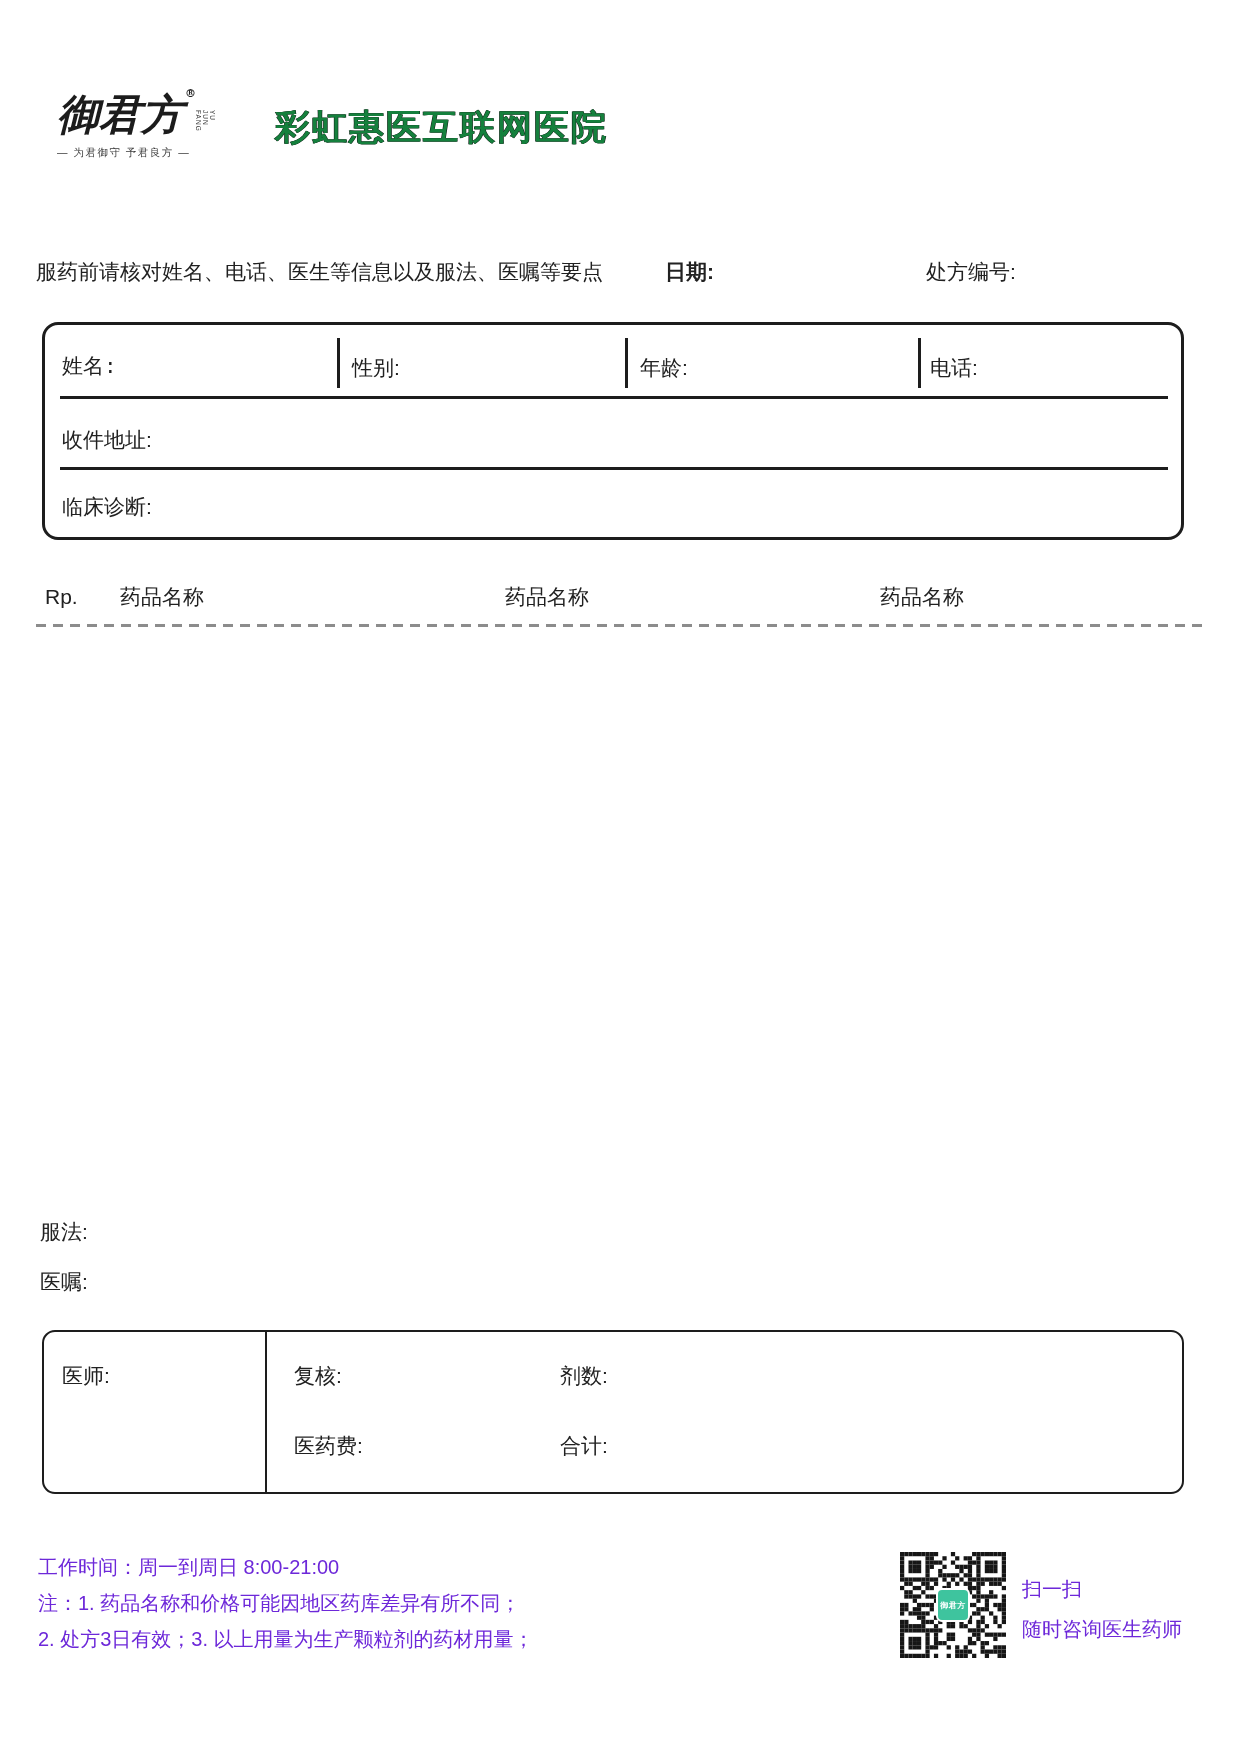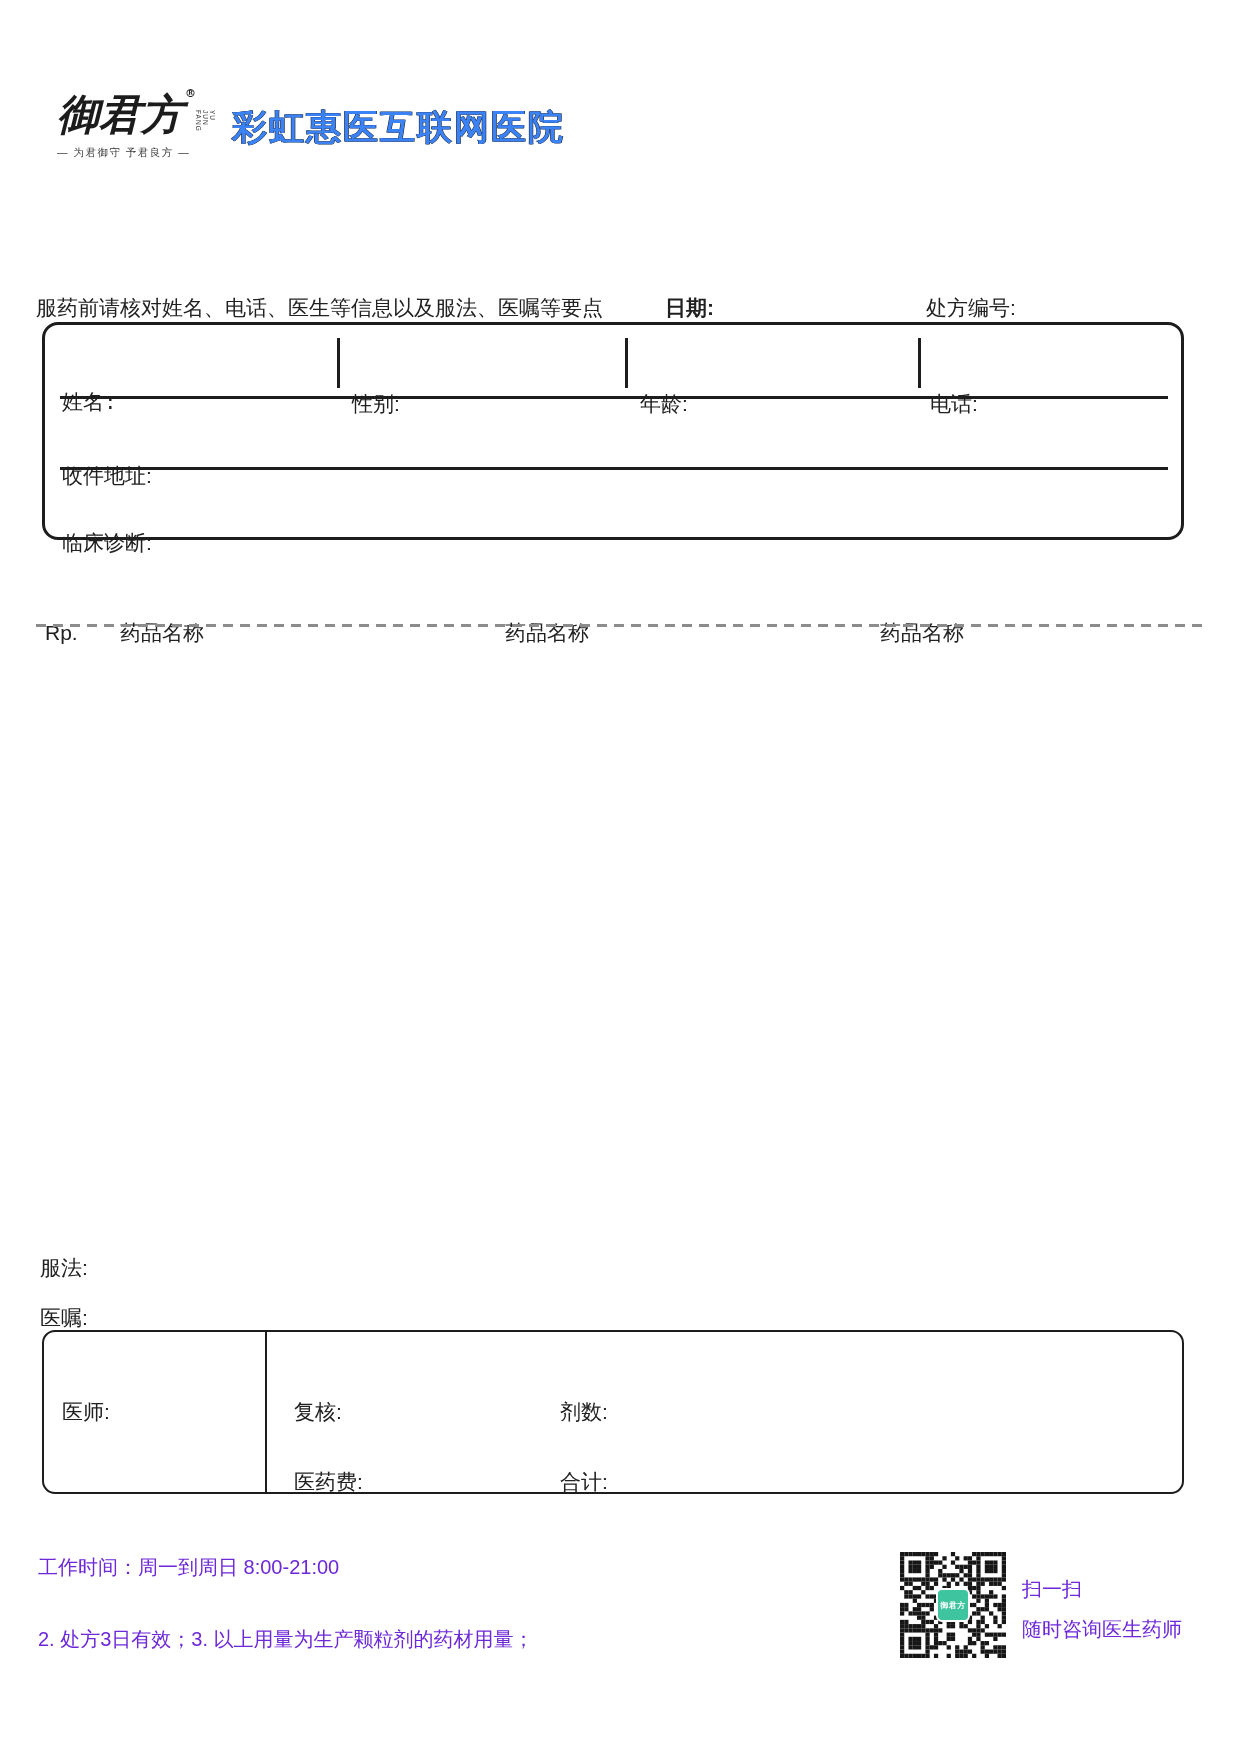--- a/index.html
+++ b/index.html
@@ -28,27 +28,28 @@
     writing-mode:vertical-rl;
     font-size:6.5px;letter-spacing:1px;color:#3a3a3a;
     font-family:"Liberation Sans",sans-serif;font-style:normal;
   }
   .logo-tagline{
     margin-top:10px;
     font-size:10.5px;letter-spacing:1.5px;color:#3a3a3a;
     white-space:nowrap;
   }
   .hospital-title{
-    font-size:35px;font-weight:900;letter-spacing:2px;color:#3b82f6;
+    font-size:35px;font-weight:900;letter-spacing:2px;color:#15803d;
     white-space:nowrap;
     text-shadow:0.6px 0 0 #111, -0.6px 0 0 #111;
+    margin-left:43px;
   }
 
   
-  .t21{font-size:21px;line-height:1.3;color:#212121;white-space:nowrap;margin-top:36px;}
+  .t21{font-size:21px;line-height:1.3;color:#212121;white-space:nowrap;}
   .t20{font-size:20px;line-height:1.3;color:#6d28d9;white-space:nowrap;}
 
   
   .round-box{border:3px solid #1d1d1d;border-radius:16px;background:#fff;box-sizing:border-box;}
   .hline{background:#1d1d1d;height:3px;}
   .vline{background:#1d1d1d;width:2.5px;}
   .dashed{
     height:3px;
     background:repeating-linear-gradient(90deg,#8c8c8c 0 10px,transparent 10px 17px);
   }
@@ -111,20 +112,21 @@
   <div class="abs round-box" style="left:42px;top:1330px;width:1142px;height:164px;border-width:2.5px;border-radius:13px;"></div>
   <div class="abs vline" style="left:265px;top:1332px;height:160px;width:2px;"></div>
 
   <div class="abs t21" style="left:62px;top:1362px;">医师:</div>
   <div class="abs t21" style="left:294px;top:1362px;">复核:</div>
   <div class="abs t21" style="left:560px;top:1362px;">剂数:</div>
   <div class="abs t21" style="left:294px;top:1432px;">医药费:</div>
   <div class="abs t21" style="left:560px;top:1432px;">合计:</div>
 
   <div class="abs t20" style="left:38px;top:1554px;">工作时间：周一到周日 8:00-21:00</div>
+  <div class="abs t20" style="left:38px;top:1590px;">注：1. 药品名称和价格可能因地区药库差异有所不同；</div>
   <div class="abs t20" style="left:38px;top:1626px;">2. 处方3日有效；3. 以上用量为生产颗粒剂的药材用量；</div>
 
   <div class="abs qr-wrap" style="left:900px;top:1552px;">
     <svg id="qr-svg" width="106" height="106" viewBox="0 0 106 106">
         <rect x="0.00" y="0.00" width="4.24" height="4.24" fill="#161616"></rect>
         <rect x="4.24" y="0.00" width="4.24" height="4.24" fill="#161616"></rect>
         <rect x="8.48" y="0.00" width="4.24" height="4.24" fill="#161616"></rect>
         <rect x="12.72" y="0.00" width="4.24" height="4.24" fill="#161616"></rect>
         <rect x="16.96" y="0.00" width="4.24" height="4.24" fill="#161616"></rect>
         <rect x="21.20" y="0.00" width="4.24" height="4.24" fill="#161616"></rect>

